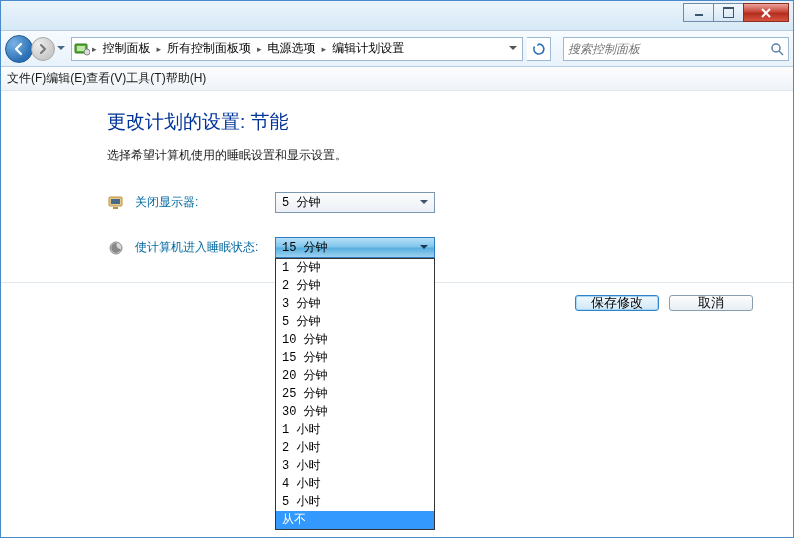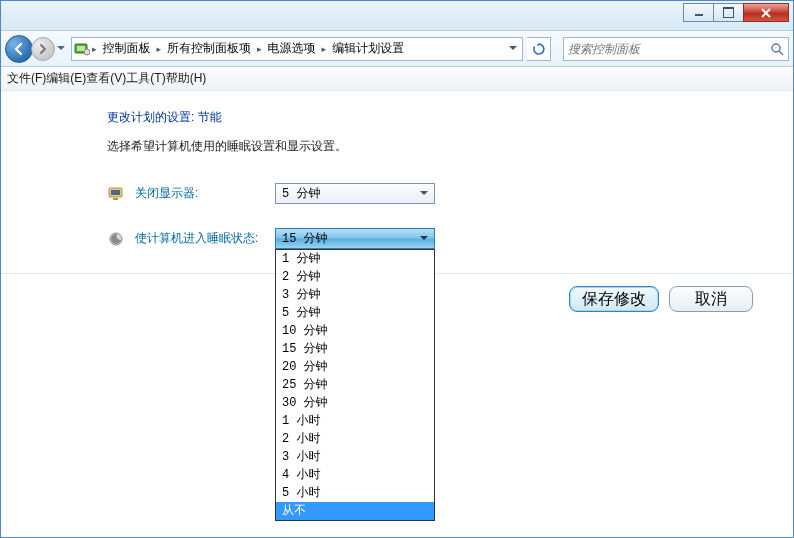--- a/index.html
+++ b/index.html
@@ -30,41 +30,41 @@
 .refresh-btn { width: 24px; height: 24px; border: 1px solid #9db8d2; border-left: none; background: #fff; display: flex; align-items: center; justify-content: center; }
 .search-box { width: 226px; height: 24px; border: 1px solid #9db8d2; background: #fff; display: flex; align-items: center; padding: 0 4px; margin-left: 8px; }
 .search-box input { flex: 1; border: none; outline: none; font-size: 12px; color: #888; font-style: italic; }
 .search-box .sicon { color: #5b7ea8; }
 
 .menubar { height: 24px; background: linear-gradient(#fdfdfe, #eef3f8); border-bottom: 1px solid #e0e7ee; display: flex; align-items: center; padding: 0 6px; }
 .menubar span { color: #1a1a1a; }
 
 .content { position: relative; padding: 18px 0 0 0; height: calc(100% - 30px - 36px - 24px); }
 .inner { padding: 0 42px 0 106px; }
-.page-title { color: #003399; font-size: 12px; font-weight: normal; margin-bottom: 12px; }
+.page-title { color: #003399; font-size: 19px; font-weight: normal; margin-bottom: 12px; }
 .subtitle { color: #1a1a1a; margin-bottom: 28px; }
 
 .setting-row { display: flex; align-items: center; margin-bottom: 24px; }
 .setting-icon { width: 18px; height: 18px; margin-right: 10px; display: flex; align-items: center; justify-content: center; }
 .setting-label { width: 140px; color: #0369a1; }
 .combo { width: 160px; height: 21px; border: 1px solid #7a96b0; background: linear-gradient(#fdfdfd, #ebf0f5); display: flex; align-items: center; padding: 0 2px 0 6px; position: relative; font-family: Liberation Mono, monospace; }
 .combo .cv { flex: 1; }
 .combo .carrow { width: 16px; height: 17px; display: flex; align-items: center; justify-content: center; color: #3b556f; }
 .combo.open { border-color: #2f7bc1; background: linear-gradient(#b6e0f8, #7fc4ea 48%, #55aee0 52%, #9dd2ef); }
 
 .dropdown-list { position: absolute; left: -1px; top: 20px; width: 160px; background: #fff; border: 1px solid #333; z-index: 10; }
 .dropdown-list .opt { padding: 1px 6px; color: #000; line-height: 16px; }
 .dropdown-list .opt.sel { background: #3399ff; color: #fff; }
 
 .links { margin-top: 48px; }
 .link { color: #0066cc; margin-bottom: 14px; display: block; }
 
 .footer-sep { border: none; border-top: 1px solid #e0e7ee; margin: 14px 0 0 0; }
 .actions { display: flex; justify-content: flex-end; gap: 10px; padding: 12px 40px 0 0; }
-.btn { min-width: 84px; height: 26px; border: 1px solid #8a9db0; border-radius: 8px; background: linear-gradient(#fdfdfd, #e6eef5); padding: 0 12px; font-size: 16px; display: flex; align-items: center; justify-content: center; }
+.btn { min-width: 84px; height: 16px; border: 1px solid #8a9db0; border-radius: 3px; background: linear-gradient(#fdfdfd, #e6eef5); padding: 0 12px; font-size: 13px; display: flex; align-items: center; justify-content: center; }
 .btn.primary { border-color: #2f83c9; box-shadow: 0 0 0 1px #a8d6f5 inset; background: linear-gradient(#f1f8fd, #cfe8f7); }
 
 svg { display: block; }
 </style>
 </head>
 <body>
 
 <div class="window">
 
   <div class="titlebar">

